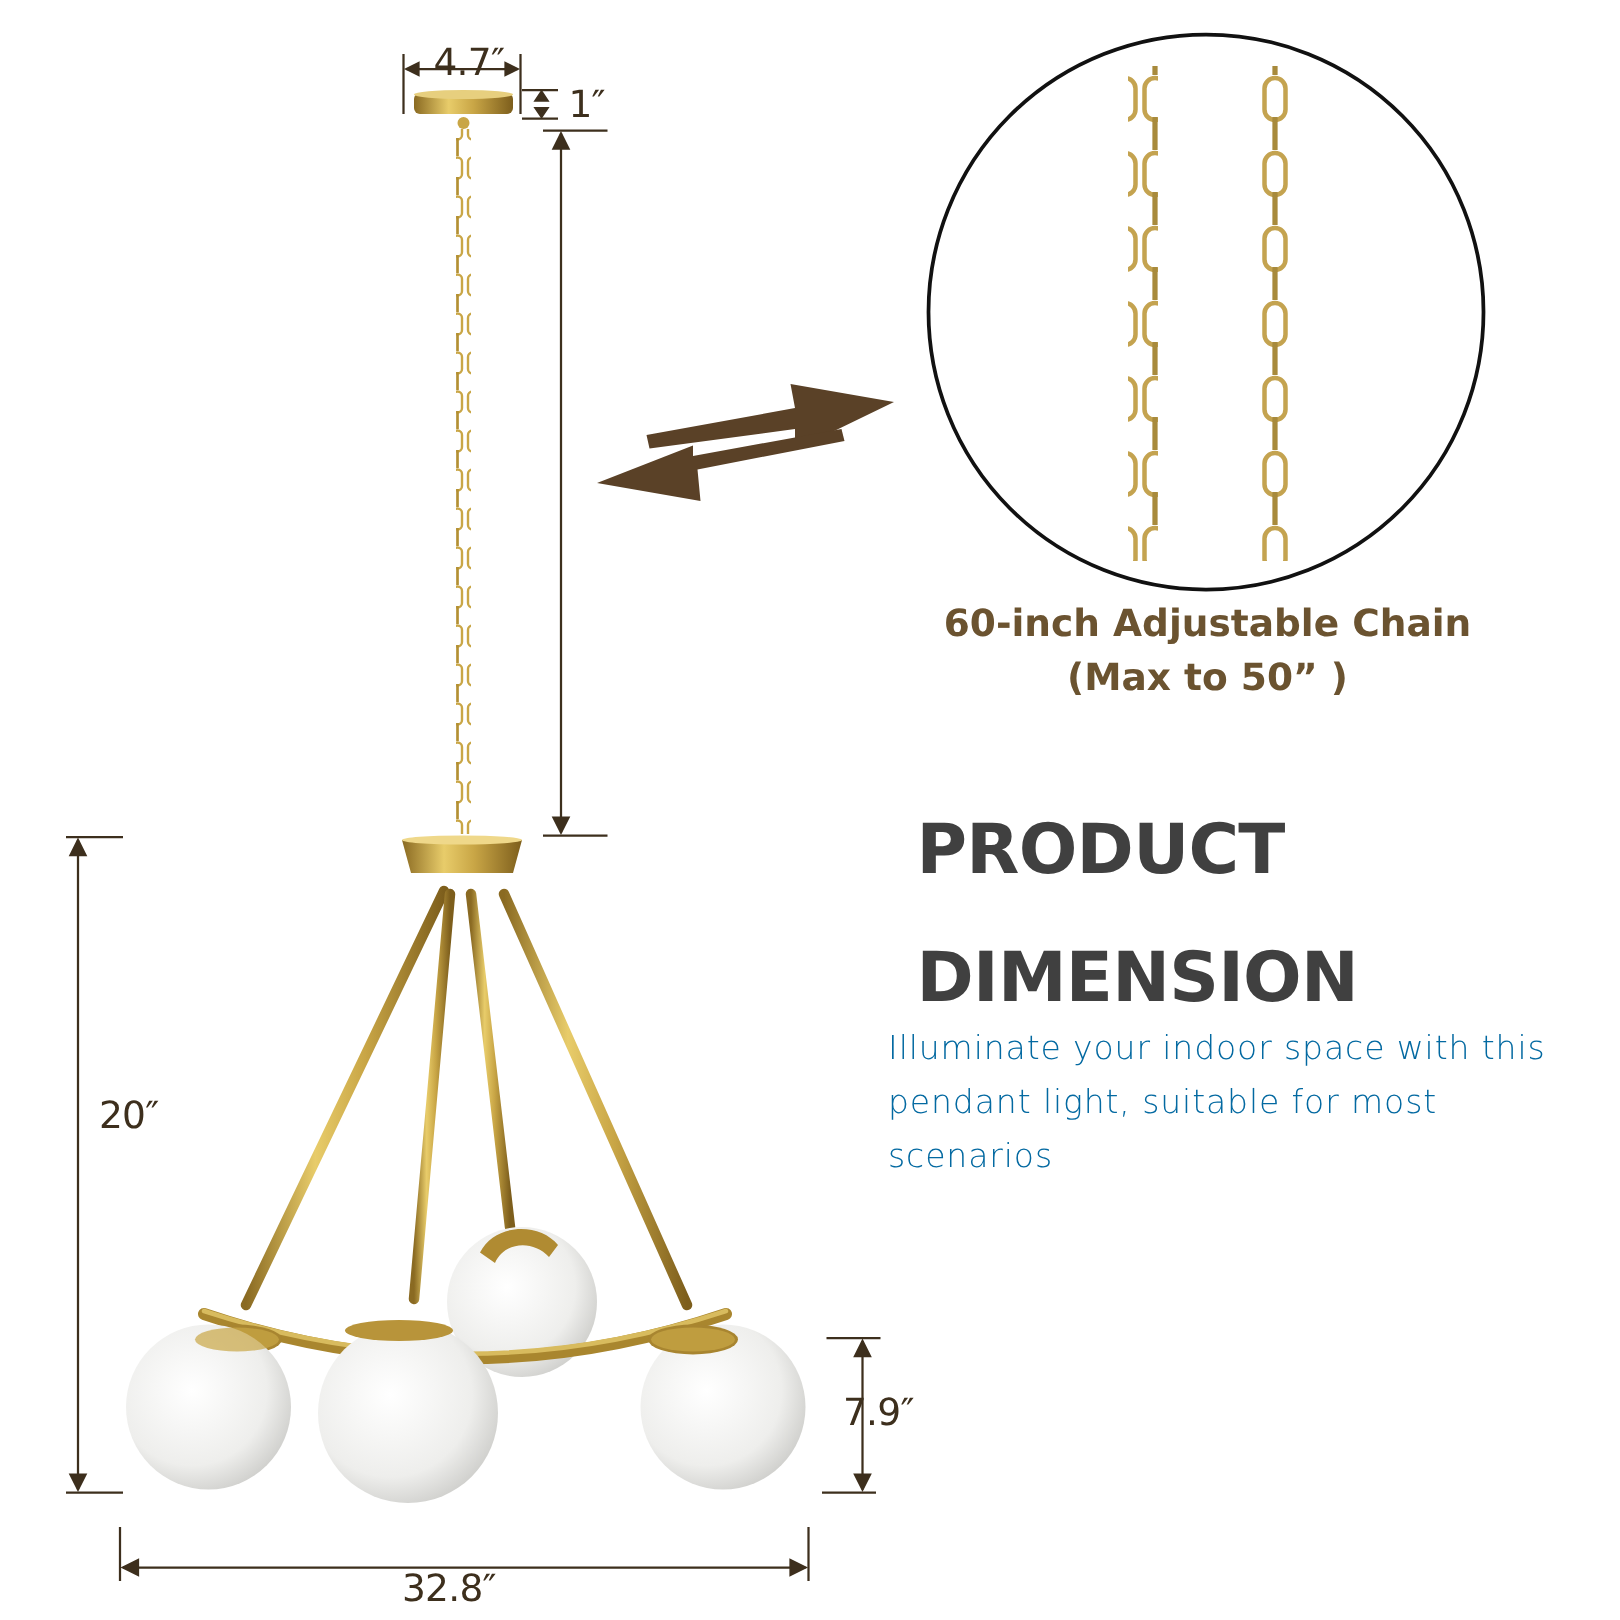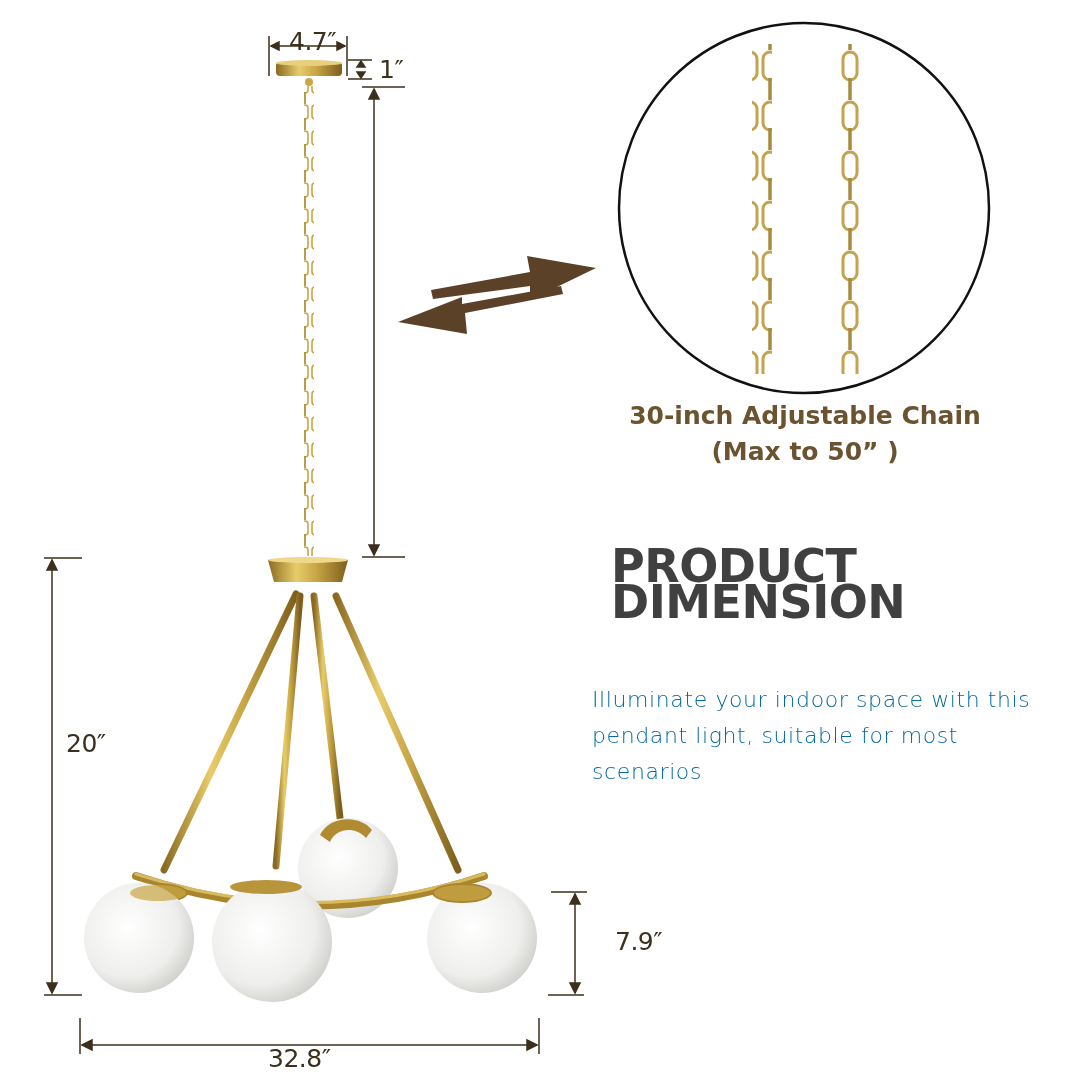--- a/index.html
+++ b/index.html
@@ -131,21 +131,21 @@
     <circle cx="482" cy="938" r="55" fill="url(#globe)"></circle>
     <ellipse cx="462" cy="893" rx="30" ry="10" fill="#a88530"></ellipse>
     <ellipse cx="462" cy="893" rx="28" ry="8" fill="#c9a646" opacity="0.7"></ellipse>
   </g>
 </svg>
 
 <div class="dim-label" style="left:289px; top:27px;">4.7″</div>
 <div class="dim-label" style="left:379px; top:55px;">1″</div>
 <div class="dim-label" style="left:66px; top:729px;">20″</div>
 <div class="dim-label" style="left:268px; top:1012px;margin-top:32px;">32.8″</div>
-<div class="dim-label" style="left:615px; top:927px;">7.9″</div>
+<div class="dim-label" style="left:562px; top:927px;">7.9″</div>
 
-<div class="caption" style="top:398px;">30-inch Adjustable Chain</div>
+<div class="caption" style="top:398px;">60-inch Adjustable Chain</div>
 <div class="caption" style="top:434px;">(Max to 50” )</div>
 
 <div class="heading" style="top:534px;">PRODUCT</div>
-<div class="heading" style="top:570px;">DIMENSION</div>
+<div class="heading" style="top:619px;">DIMENSION</div>
 
 <div class="desc">Illuminate your indoor space with this pendant light, suitable for most scenarios</div>
 
 </body></html>

